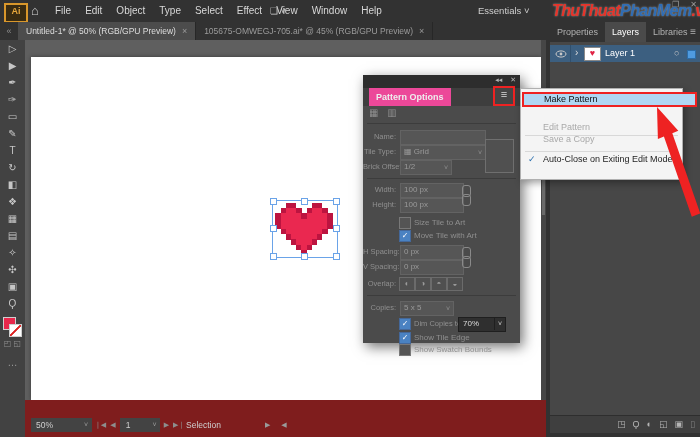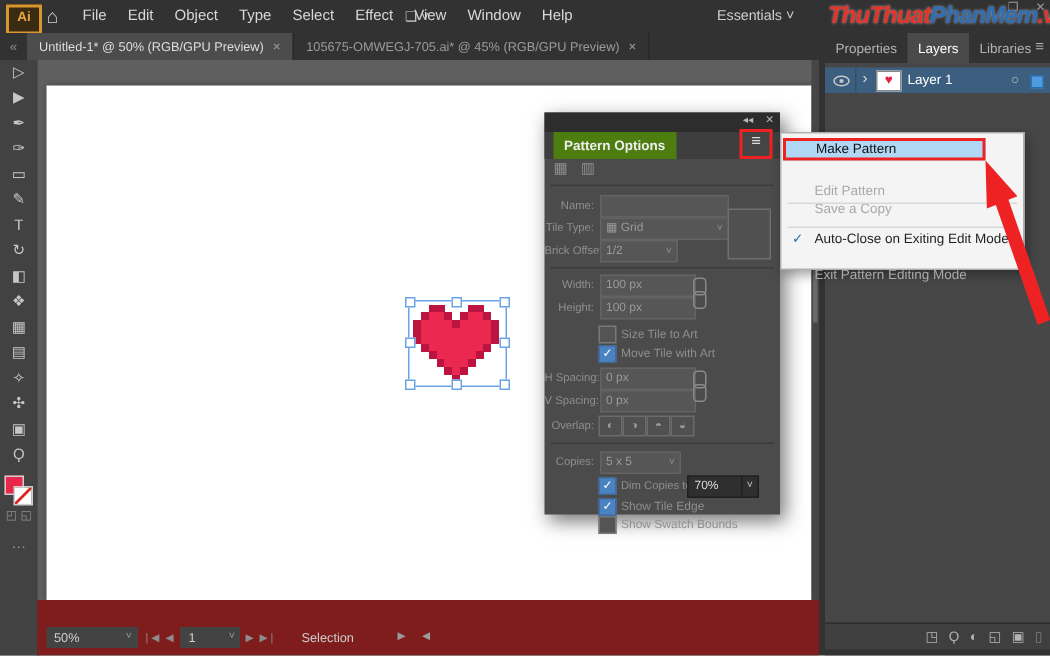--- a/index.html
+++ b/index.html
@@ -54,21 +54,21 @@
 
   
   #statusbar{left:25px;top:400px;width:521px;height:37px;background:#7f1d1d;}
   .sb-zoom{left:6px;top:18px;width:56px;height:14px;background:#434343;font-size:8.5px;color:#cfcfcf;
            line-height:14px;padding-left:5px;}
   .sb-zoom .crt{position:absolute;right:4px;font-size:7px;color:#9a9a9a;}
   .sb-nav{left:70px;top:18px;height:14px;display:flex;align-items:center;gap:4px;font-size:7px;color:#8d8d8d;}
   .sb-ab{width:34px;height:14px;background:#434343;font-size:8.5px;color:#cfcfcf;line-height:14px;
          padding-left:6px;position:relative;}
   .sb-ab .crt{position:absolute;right:3px;top:0;font-size:7px;color:#9a9a9a;}
-  .sb-tool{left:176px;top:18px;font-size:8.5px;color:#cfcfcf;line-height:14px;}
+  .sb-tool{left:161px;top:18px;font-size:8.5px;color:#cfcfcf;line-height:14px;}
   .sb-arrows{left:240px;top:18px;font-size:7px;color:#9a9a9a;line-height:14px;}
   .sb-arrows span{margin-right:9px;}
 
   
   #rightpanel{left:550px;top:22px;width:150px;height:415px;background:#323232;}
   .rp-tabs{position:absolute;left:0;top:0;width:150px;height:20px;display:flex;align-items:flex-start;}
   .rp-tab{font-size:9px;color:#b2b2b2;padding:0 7px;line-height:20px;}
   .rp-tab.active{background:#4a4a4a;color:#ffffff;}
   .rp-menu{position:absolute;right:4px;top:0;line-height:20px;font-size:10px;color:#b2b2b2;}
   .rp-body{position:absolute;left:0;top:20px;width:150px;height:373px;background:#474747;}
@@ -87,21 +87,21 @@
   .rp-icons span{font-size:9px;color:#b4b4b4;}
   .rp-icons span.dim{color:#7d7d7d;}
 
   
   #ppanel{left:363px;top:75px;width:157px;height:268px;background:#4b4b4b;
           box-shadow:3px 4px 12px rgba(0,0,0,0.55);}
   .pp-titlebar{position:absolute;left:0;top:0;width:157px;height:13px;background:#2d2d2d;}
   .pp-tb-icons{position:absolute;right:4px;top:1px;font-size:7px;color:#b5b5b5;}
   .pp-tb-icons span{margin-left:6px;}
   .pp-tabrow{position:absolute;left:0;top:13px;width:157px;height:18px;background:#3e3e3e;}
-  .pp-title{position:absolute;left:6px;top:0;height:18px;background:#4d7c0f;padding:0 7px;
+  .pp-title{position:absolute;left:6px;top:0;height:18px;background:#ec4899;padding:0 7px;
             font-size:9px;font-weight:bold;color:#eeeeee;line-height:18px;}
   .pp-menu-btn{position:absolute;right:5px;top:-2px;width:18px;height:16px;border:2px solid #ee2222;
                background:#454545;color:#dcdcdc;text-align:center;font-size:11px;line-height:12px;}
   .pp-tools{position:absolute;left:6px;top:32px;font-size:10px;color:#8f8f8f;letter-spacing:3px;}
   .pp-div{position:absolute;left:4px;width:149px;border-top:1px solid #3c3c3c;}
   .pp-row{position:absolute;left:0;width:157px;height:13px;}
   .pp-lab{position:absolute;left:0;top:0;width:33px;text-align:right;font-size:7.5px;color:#8f8f8f;
           line-height:13px;white-space:nowrap;}
   .pp-input{position:absolute;top:0;height:13px;background:#565656;border:1px solid #636363;
             font-size:8px;color:#9a9a9a;line-height:11px;padding:0 3px;}
@@ -120,21 +120,21 @@
   .dd-active{position:absolute;left:95px;top:0;width:42px;height:13px;background:#2f2f2f;
              border:1px solid #1f1f1f;font-size:8px;color:#dddddd;line-height:12px;padding-left:4px;}
   .dd-active .pp-crt{color:#cccccc;border-left:1px solid #1f1f1f;padding-left:3px;top:0;line-height:12px;}
 
   
   #ctxmenu{left:520px;top:88px;width:161px;height:90px;background:#f4f4f4;border:1px solid #b0b0b0;
            box-shadow:2px 3px 7px rgba(0,0,0,0.35);}
   .cm-item{position:absolute;left:0;width:161px;font-size:9px;color:#1e1e1e;padding-left:22px;
            line-height:12px;box-sizing:border-box;}
   .cm-item.disabled{color:#a9a9a9;margin-top:12px;}
-  .cm-hi{position:absolute;left:1px;top:3px;width:135px;height:15px;background:#b0d7f3;
+  .cm-hi{position:absolute;left:1px;top:3px;width:175px;height:15px;background:#b0d7f3;
          border:2px solid #ee2222;box-sizing:border-box;font-size:9px;color:#111;
          padding-left:20px;line-height:11px;}
   .cm-sep{position:absolute;left:4px;width:153px;border-top:1px solid #d8d8d8;}
   .cm-check{position:absolute;left:7px;top:0;color:#2a6fae;font-size:9px;line-height:12px;}
 
   
   #callout{left:600px;top:95px;width:100px;height:130px;pointer-events:none;}
 </style>
 </head>
 <body>
@@ -465,18 +465,17 @@
 <div id="ctxmenu" class="abs">
   <div class="cm-hi">Make Pattern</div>
   <div class="cm-item disabled" style="top:20px">Edit Pattern</div>
   <div class="cm-item disabled" style="top:32px">Save a Copy</div>
   <div class="cm-sep" style="top:46px"></div>
   <div class="cm-sep" style="top:62px"></div>
   <div class="cm-item" style="top:64px">
     <span class="cm-check">✓</span>
     <span>Auto-Close on Exiting Edit Mode</span>
   </div>
-  <div class="cm-item disabled" style="top:76px">Exit Pattern Editing Mode</div>
 </div>
 
 <svg id="callout" class="abs">
   <polygon points="57,12 78.3,35.8 72.3,38.2 100.2,118.3 91.8,121.7 63.9,41.6 57.9,44" fill="#ee2222"></polygon>
 </svg>
 
 </body></html>

